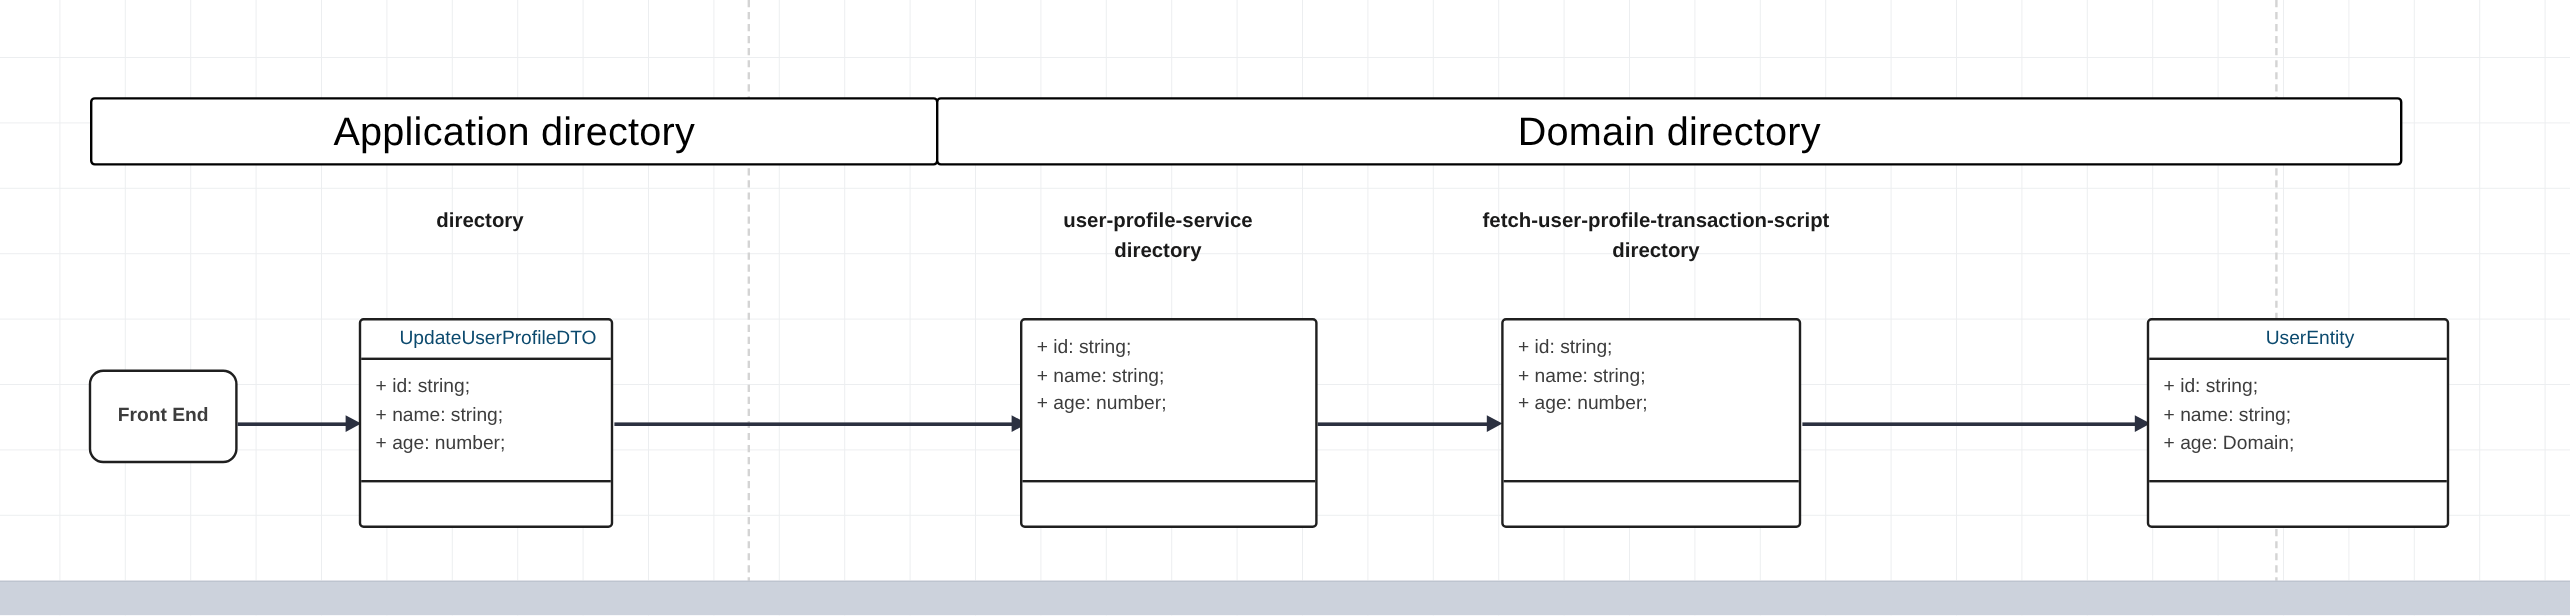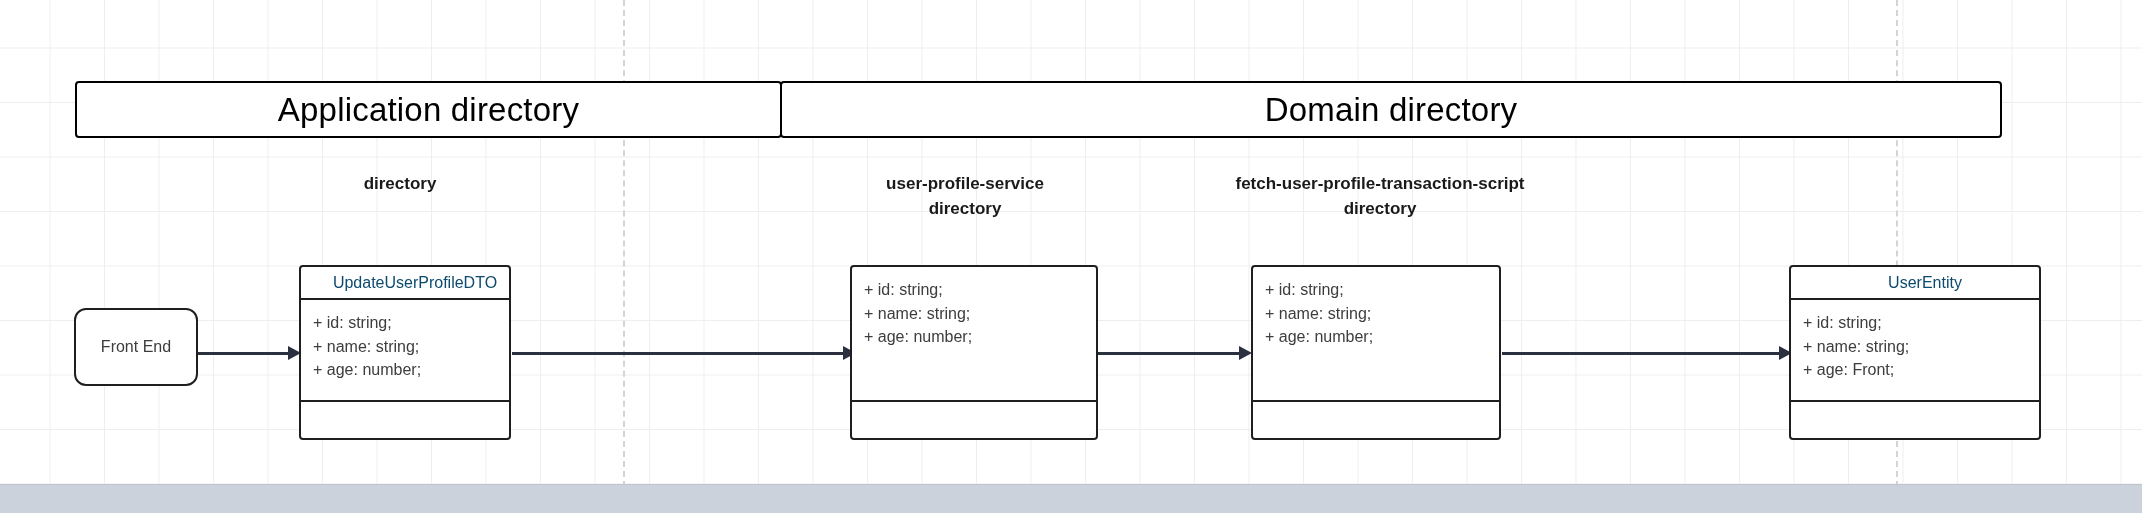--- a/index.html
+++ b/index.html
@@ -72,20 +72,21 @@
     position: absolute;
     box-sizing: border-box;
     background: #ffffff;
     border: 2px solid #1f1f1f;
     border-radius: 12px;
     display: flex;
     align-items: center;
     justify-content: center;
     font-size: 16px;
     color: #3d3d3d;
+    font-weight: bold;
   }
 
   
   .uml-class {
     position: absolute;
     box-sizing: border-box;
     background: #ffffff;
     border: 2px solid #1f1f1f;
     border-radius: 4px;
     display: flex;
@@ -208,20 +209,20 @@
       <div class="uml-attr">+ age: number;</div>
     </div>
     <div class="uml-methods"></div>
   </div>
 
   <div class="uml-class" style="left:1789px; top:265px; width:252px; height:175px;">
     <div class="uml-title">UserEntity</div>
     <div class="uml-attrs">
       <div class="uml-attr">+ id: string;</div>
       <div class="uml-attr">+ name: string;</div>
-      <div class="uml-attr">+ age: Front;</div>
+      <div class="uml-attr">+ age: Domain;</div>
     </div>
     <div class="uml-methods"></div>
   </div>
 
   <div class="bottom-strip"></div>
 
 </div>
 
 </body></html>

